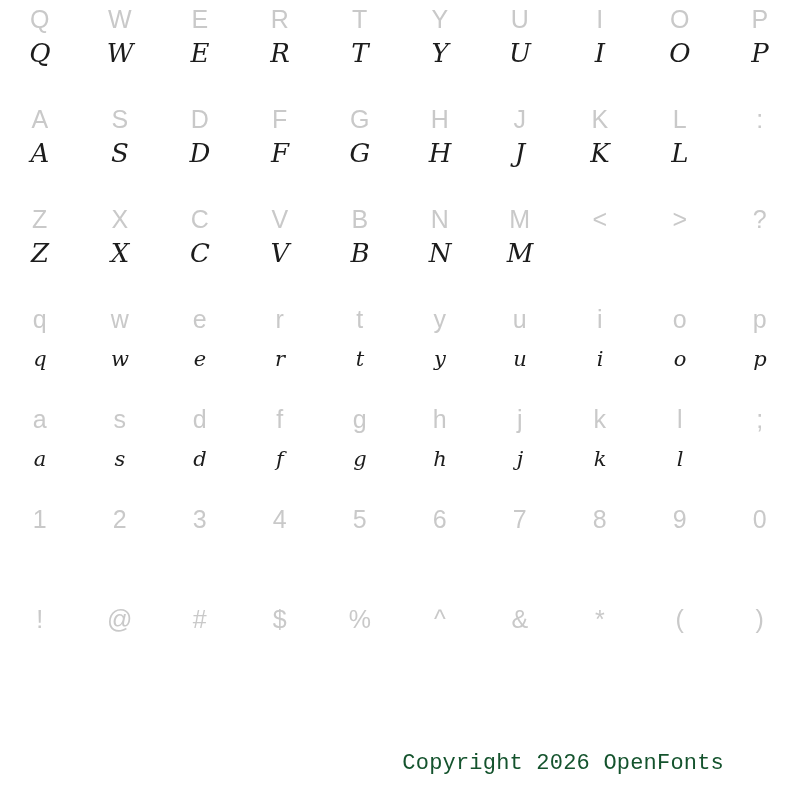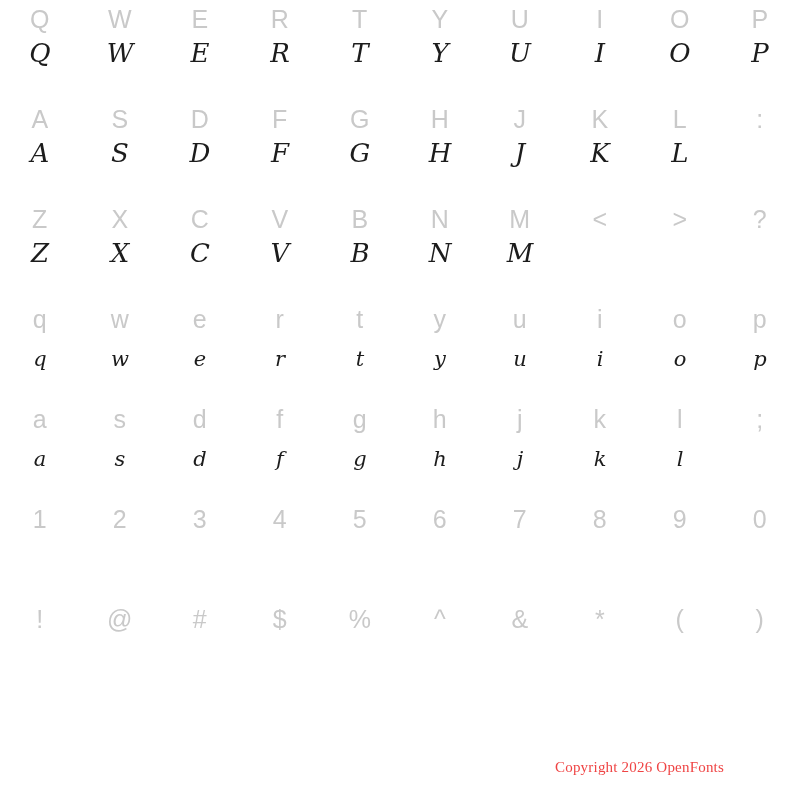--- a/index.html
+++ b/index.html
@@ -75,23 +75,23 @@
     color: #c9c9c9;
   }
   .row.symbols .key {
     font-size: 25px;
     color: #c9c9c9;
   }
   #copyright {
     position: absolute;
     right: 76px;
     bottom: 24px;
-    font-family: Liberation Serif, serif;
-    font-size: 15px;
-    color: #ef4444;
+    font-family: Liberation Mono, monospace;
+    font-size: 22px;
+    color: #14532d;
     letter-spacing: 0.2px;
     white-space: nowrap;
   }
 </style>
 </head>
 <body>
 
 <div id="sheet">
   <div class="grid" id="grid">
       <div class="row ">

